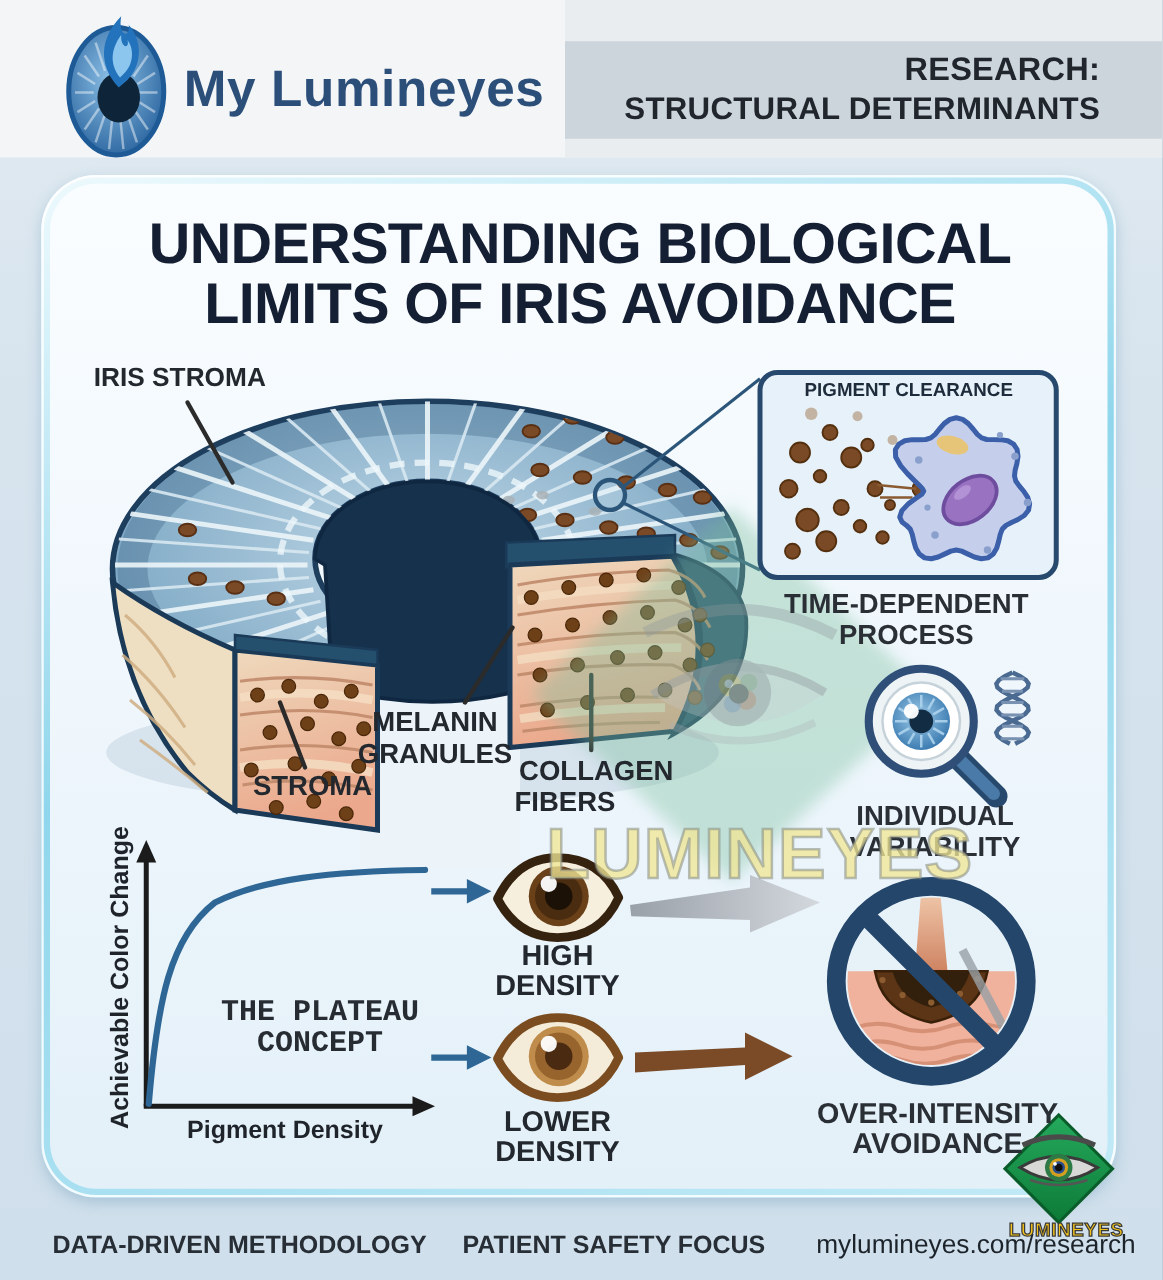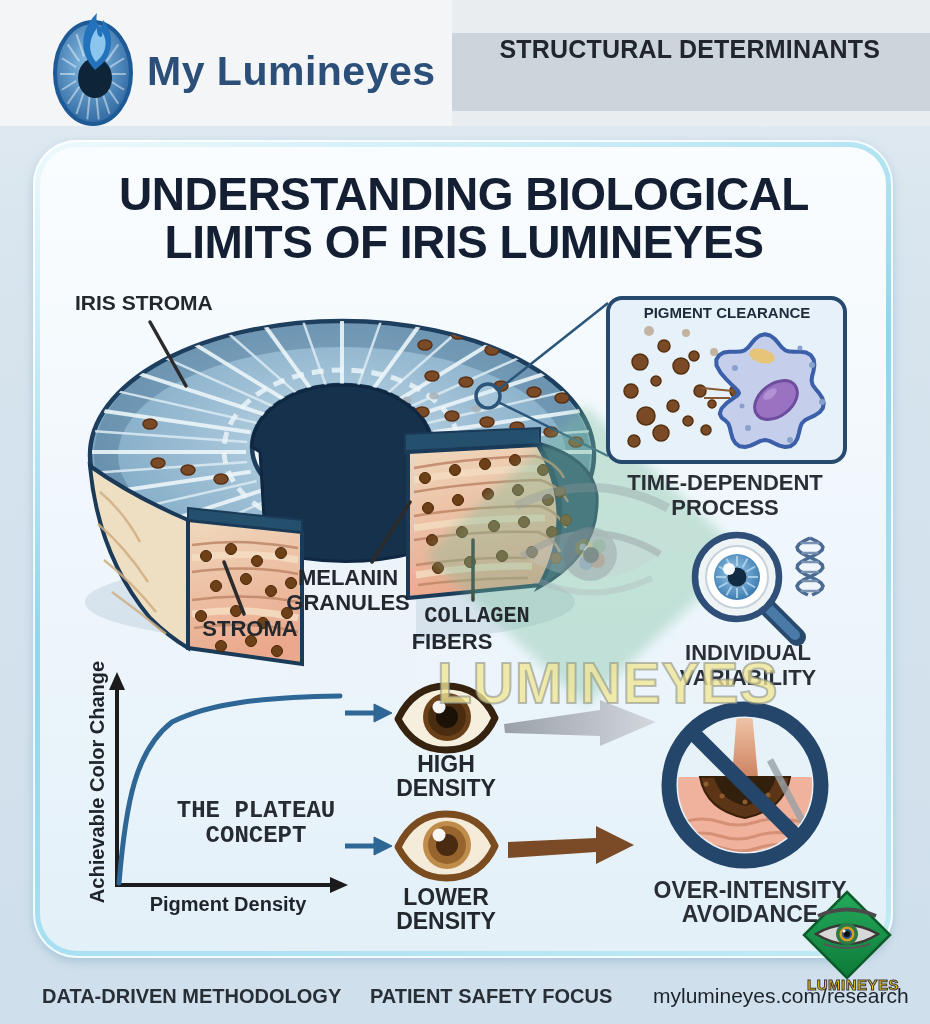--- a/index.html
+++ b/index.html
@@ -39,20 +39,21 @@
        letter-spacing:.5px;}
 </style>
 </head>
 <body>
 
 <div class="page">
 
   <div class="hdr"></div>
   <div class="resbox"></div>
   <div class="resband">
+    <div class="res1">RESEARCH:</div>
     <div class="res2">STRUCTURAL DETERMINANTS</div>
   </div>
 
   <div class="panel-o">
     <div class="panel-i"></div>
   </div>
 
   <svg class="art" width="930" height="1024" viewBox="0 0 930 1024">
     <defs>
       <radialGradient id="irisG" cx="50%" cy="45%" r="60%">
@@ -435,27 +436,27 @@
       <circle cx="847" cy="934" r="5" fill="#2a4e8e"></circle>
       <circle cx="847" cy="934" r="3" fill="#101010"></circle>
       <circle cx="844" cy="931" r="1.5" fill="#ffffff"></circle>
       <path d="M824,944 Q847,952 870,944" stroke="#555555" stroke-width="2" fill="none"></path>
     </g>
   </svg>
 
   <div class="lbl brand">My Lumineyes</div>
 
   <div class="lbl title c" style="left:464px;top:167px;">UNDERSTANDING BIOLOGICAL</div>
-  <div class="lbl title c" style="left:464px;top:215px;">LIMITS OF IRIS LUMINEYES</div>
+  <div class="lbl title c" style="left:464px;top:215px;">LIMITS OF IRIS AVOIDANCE</div>
 
   <div class="lbl dlab" style="left:75px;top:291px;font-size:21px;">IRIS STROMA</div>
   <div class="lbl dlab c" style="left:250px;top:616px;">STROMA</div>
   <div class="lbl dlab c" style="left:348px;top:565px;">MELANIN</div>
   <div class="lbl dlab c" style="left:348px;top:590px;">GRANULES</div>
-  <div class="lbl dlab c" style="left:477px;top:604px;font-family:Liberation Mono, monospace;">COLLAGEN</div>
+  <div class="lbl dlab c" style="left:477px;top:604px;">COLLAGEN</div>
   <div class="lbl dlab c" style="left:452px;top:629px;">FIBERS</div>
 
   <div class="lbl ins-t c" style="left:727px;top:304px;">PIGMENT CLEARANCE</div>
 
   <div class="lbl rcol c" style="left:725px;top:470px;">TIME-DEPENDENT</div>
   <div class="lbl rcol c" style="left:725px;top:495px;">PROCESS</div>
   <div class="lbl rcol c" style="left:748px;top:640px;">INDIVIDUAL</div>
   <div class="lbl rcol c" style="left:748px;top:665px;">VARIABILITY</div>
   <div class="lbl rcol c" style="left:750px;top:877px;font-size:23px;">OVER-INTENSITY</div>
   <div class="lbl rcol c" style="left:750px;top:901px;font-size:23px;">AVOIDANCE</div>

